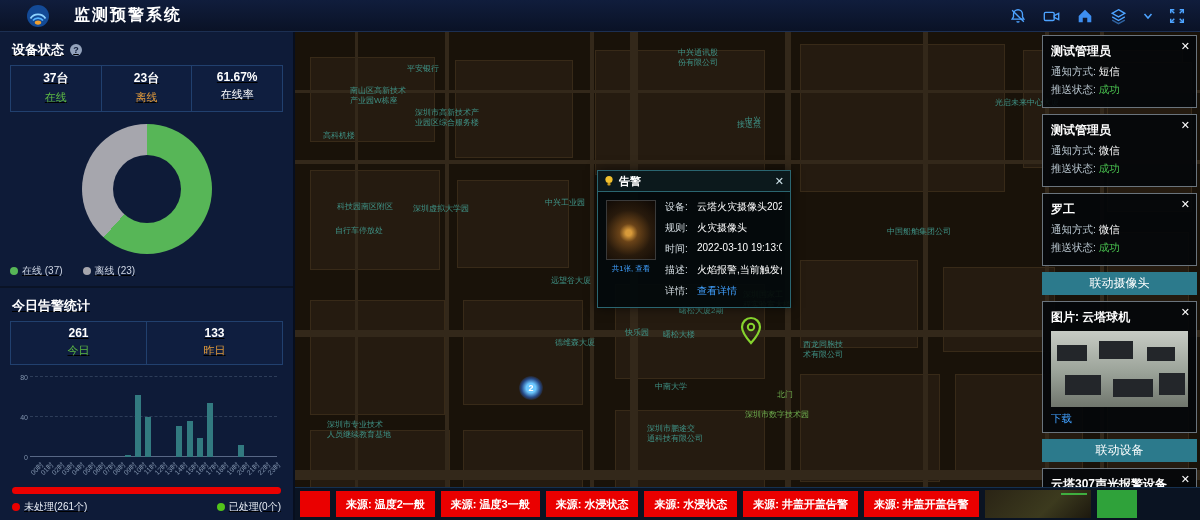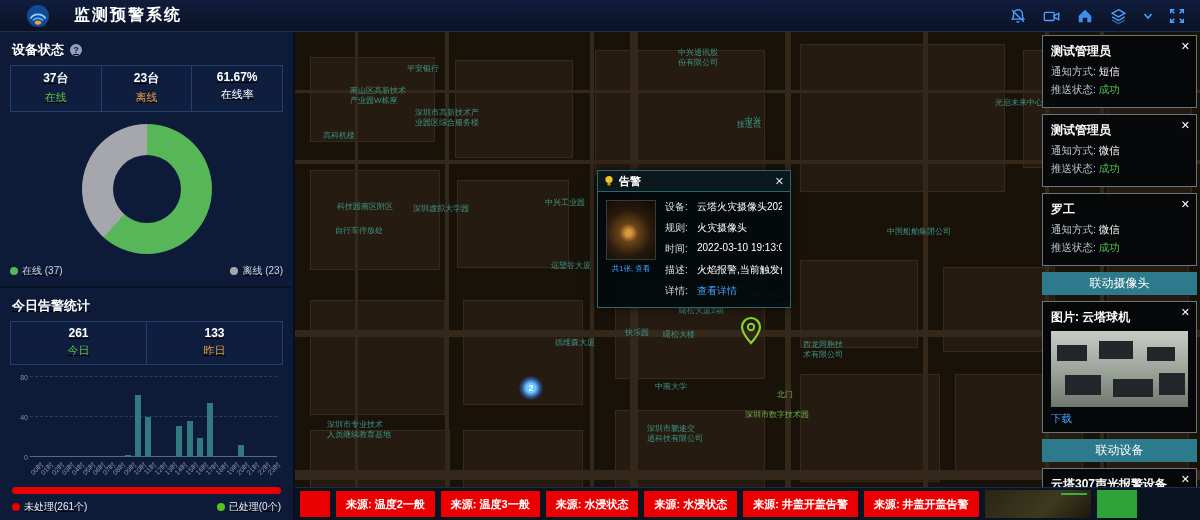--- a/index.html
+++ b/index.html
@@ -20,21 +20,21 @@
   .sec-title{color:#fff;font-size:13px;font-weight:bold;display:flex;align-items:center;gap:6px;padding:5px 2px 6px;}
   .q{width:12px;height:12px;border-radius:50%;background:#93a2bb;color:#0e1b38;font-size:9px;font-weight:bold;display:flex;align-items:center;justify-content:center;cursor:pointer;}
   .stat-row{display:flex;border:1px solid #21406e;background:rgba(18,38,77,.35);}
   .stat-cell{flex:1;text-align:center;padding:4px 0 6px;border-left:1px solid #21406e;}
   .stat-cell:first-child{border-left:none;}
   .stat-value{color:#fff;font-size:12px;font-weight:bold;}
   .stat-label{font-size:11px;margin-top:3px;color:#dfe6f2;}
   .donut-wrap{display:flex;justify-content:center;padding:12px 0 2px;}
   .donut{width:130px;height:130px;border-radius:50%;position:relative;}
   .donut::after{content:'';position:absolute;inset:31px;border-radius:50%;background:#0e1b38;}
-  .legend{display:flex;justify-content:space-between;gap:20px;padding:8px 0 8px;font-size:10px;color:#cdd5e3;}
+  .legend{display:flex;justify-content:flex-start;gap:20px;padding:8px 0 8px;font-size:10px;color:#cdd5e3;}
   .lg-item{display:flex;align-items:center;}
   .dot{width:8px;height:8px;border-radius:50%;display:inline-block;margin-right:4px;}
   .chart{position:relative;height:112px;margin:6px 2px 0;overflow:visible;}
   .plot{position:absolute;left:18px;right:4px;top:6px;bottom:26px;}
   .gline{position:absolute;left:0;right:0;border-top:1px dashed rgba(160,180,210,.22);}
   .gline.zero{border-top:1px solid rgba(160,180,210,.5);}
   .ylab{position:absolute;font-size:7px;color:#8093ad;width:14px;text-align:right;left:-16px;transform:translateY(-50%);}
   .bar{position:absolute;bottom:0;width:6px;background:#327a80;}
   .xlab{position:absolute;top:calc(100% + 3px);font-size:7px;color:#8093ad;white-space:nowrap;transform:translateX(-100%) rotate(-45deg);transform-origin:right top;}
   .pbar{height:7px;background:#ea0000;border-radius:4px;margin:4px 2px 0;}
@@ -330,21 +330,21 @@
 产业园W栋座</span>
       <span class="mlabel" style="left: 120px; top: 76px;">深圳市高新技术产
 业园区综合服务楼</span>
       <span class="mlabel" style="left: 28px; top: 99px;">高科机楼</span>
       <span class="mlabel" style="left: 42px; top: 170px;">科技园南区附区</span>
       <span class="mlabel" style="left: 118px; top: 172px;">深圳虚拟大学园</span>
       <span class="mlabel" style="left: 40px; top: 194px;">自行车停放处</span>
       <span class="mlabel" style="left: 250px; top: 166px; text-align: center;">中兴工业园</span>
       <span class="mlabel" style="left: 592px; top: 195px;">中国船舶集团公司</span>
       <span class="mlabel" style="left: 442px; top: 88px;">接送点</span>
-      <span class="mlabel" style="left: 256px; top: 229px;">远望谷大厦</span>
+      <span class="mlabel" style="left: 256px; top: 244px;">远望谷大厦</span>
       <span class="mlabel" style="left: 260px; top: 306px;">德维森大厦</span>
       <span class="mlabel" style="left: 330px; top: 296px;">快乐园</span>
       <span class="mlabel" style="left: 384px; top: 274px;">曙松大厦2期</span>
       <span class="mlabel" style="left: 368px; top: 298px;">曙松大楼</span>
       <span class="mlabel green" style="left: 448px; top: 258px;">深圳国家工
 程实验室大楼</span>
       <span class="mlabel" style="left: 508px; top: 308px;">西龙同胞技
 术有限公司</span>
       <span class="mlabel" style="left: 360px; top: 350px;">中南大学</span>
       <span class="mlabel green" style="left: 482px; top: 358px;">北门</span>

